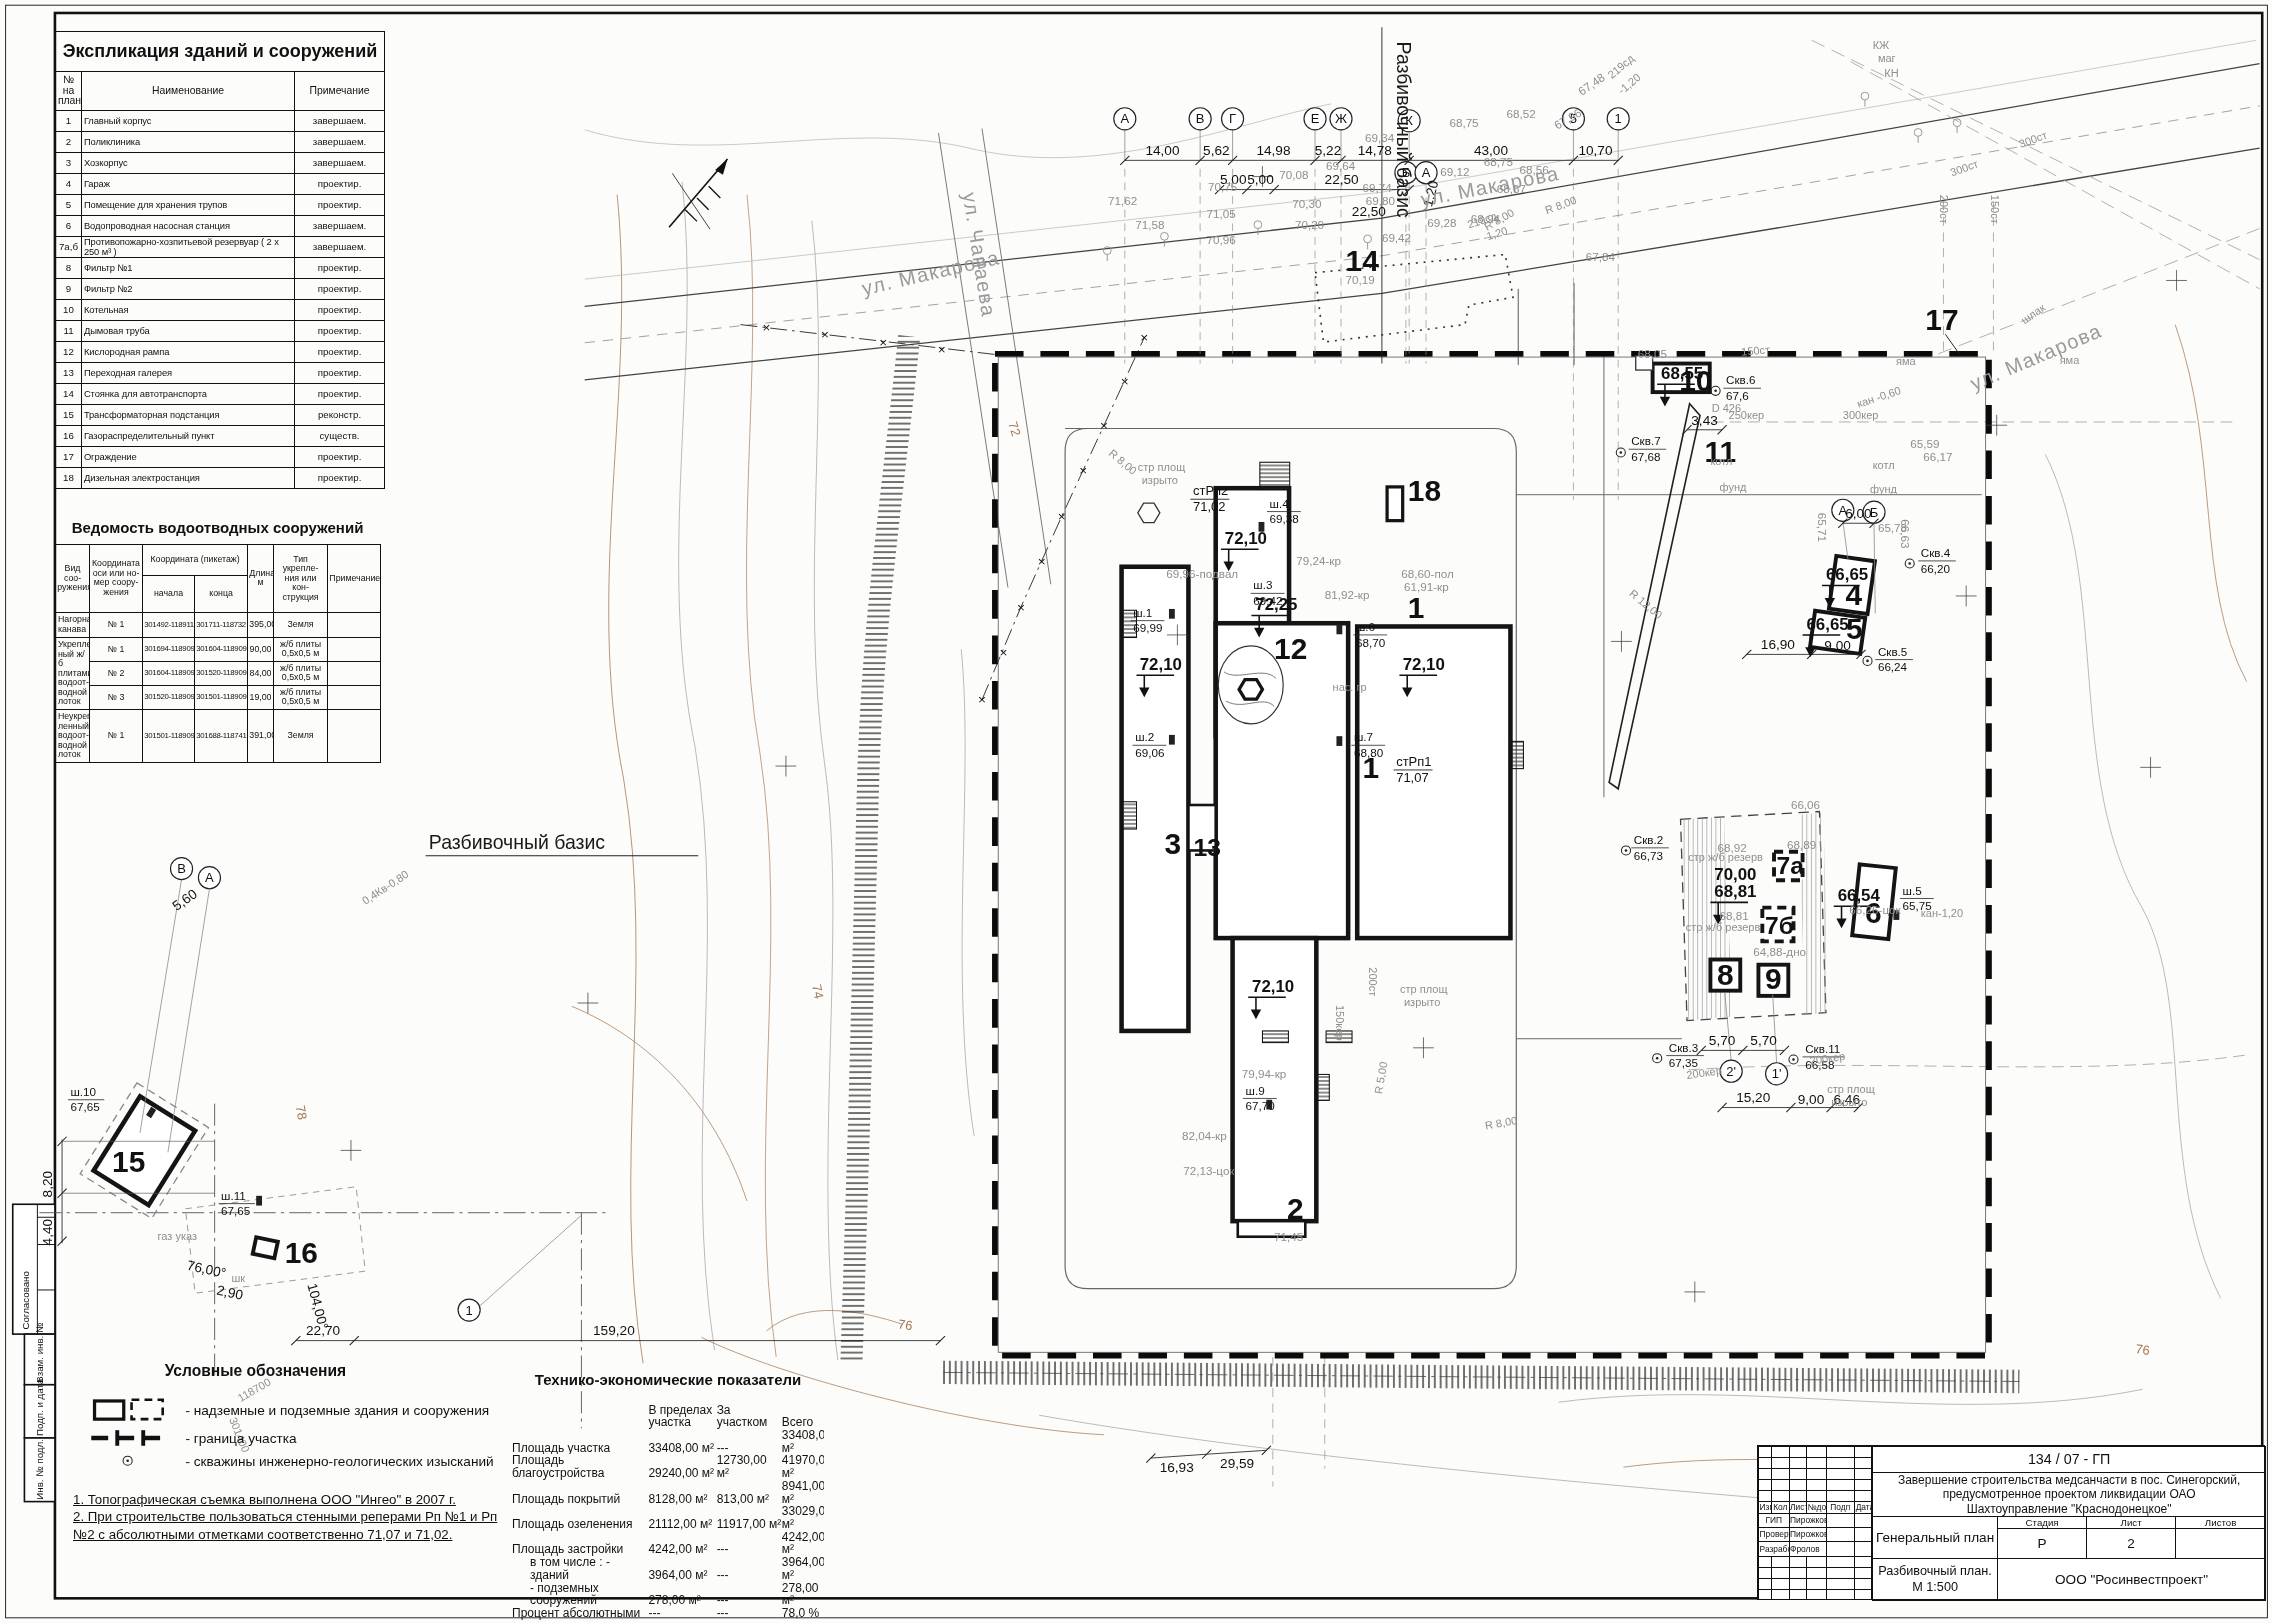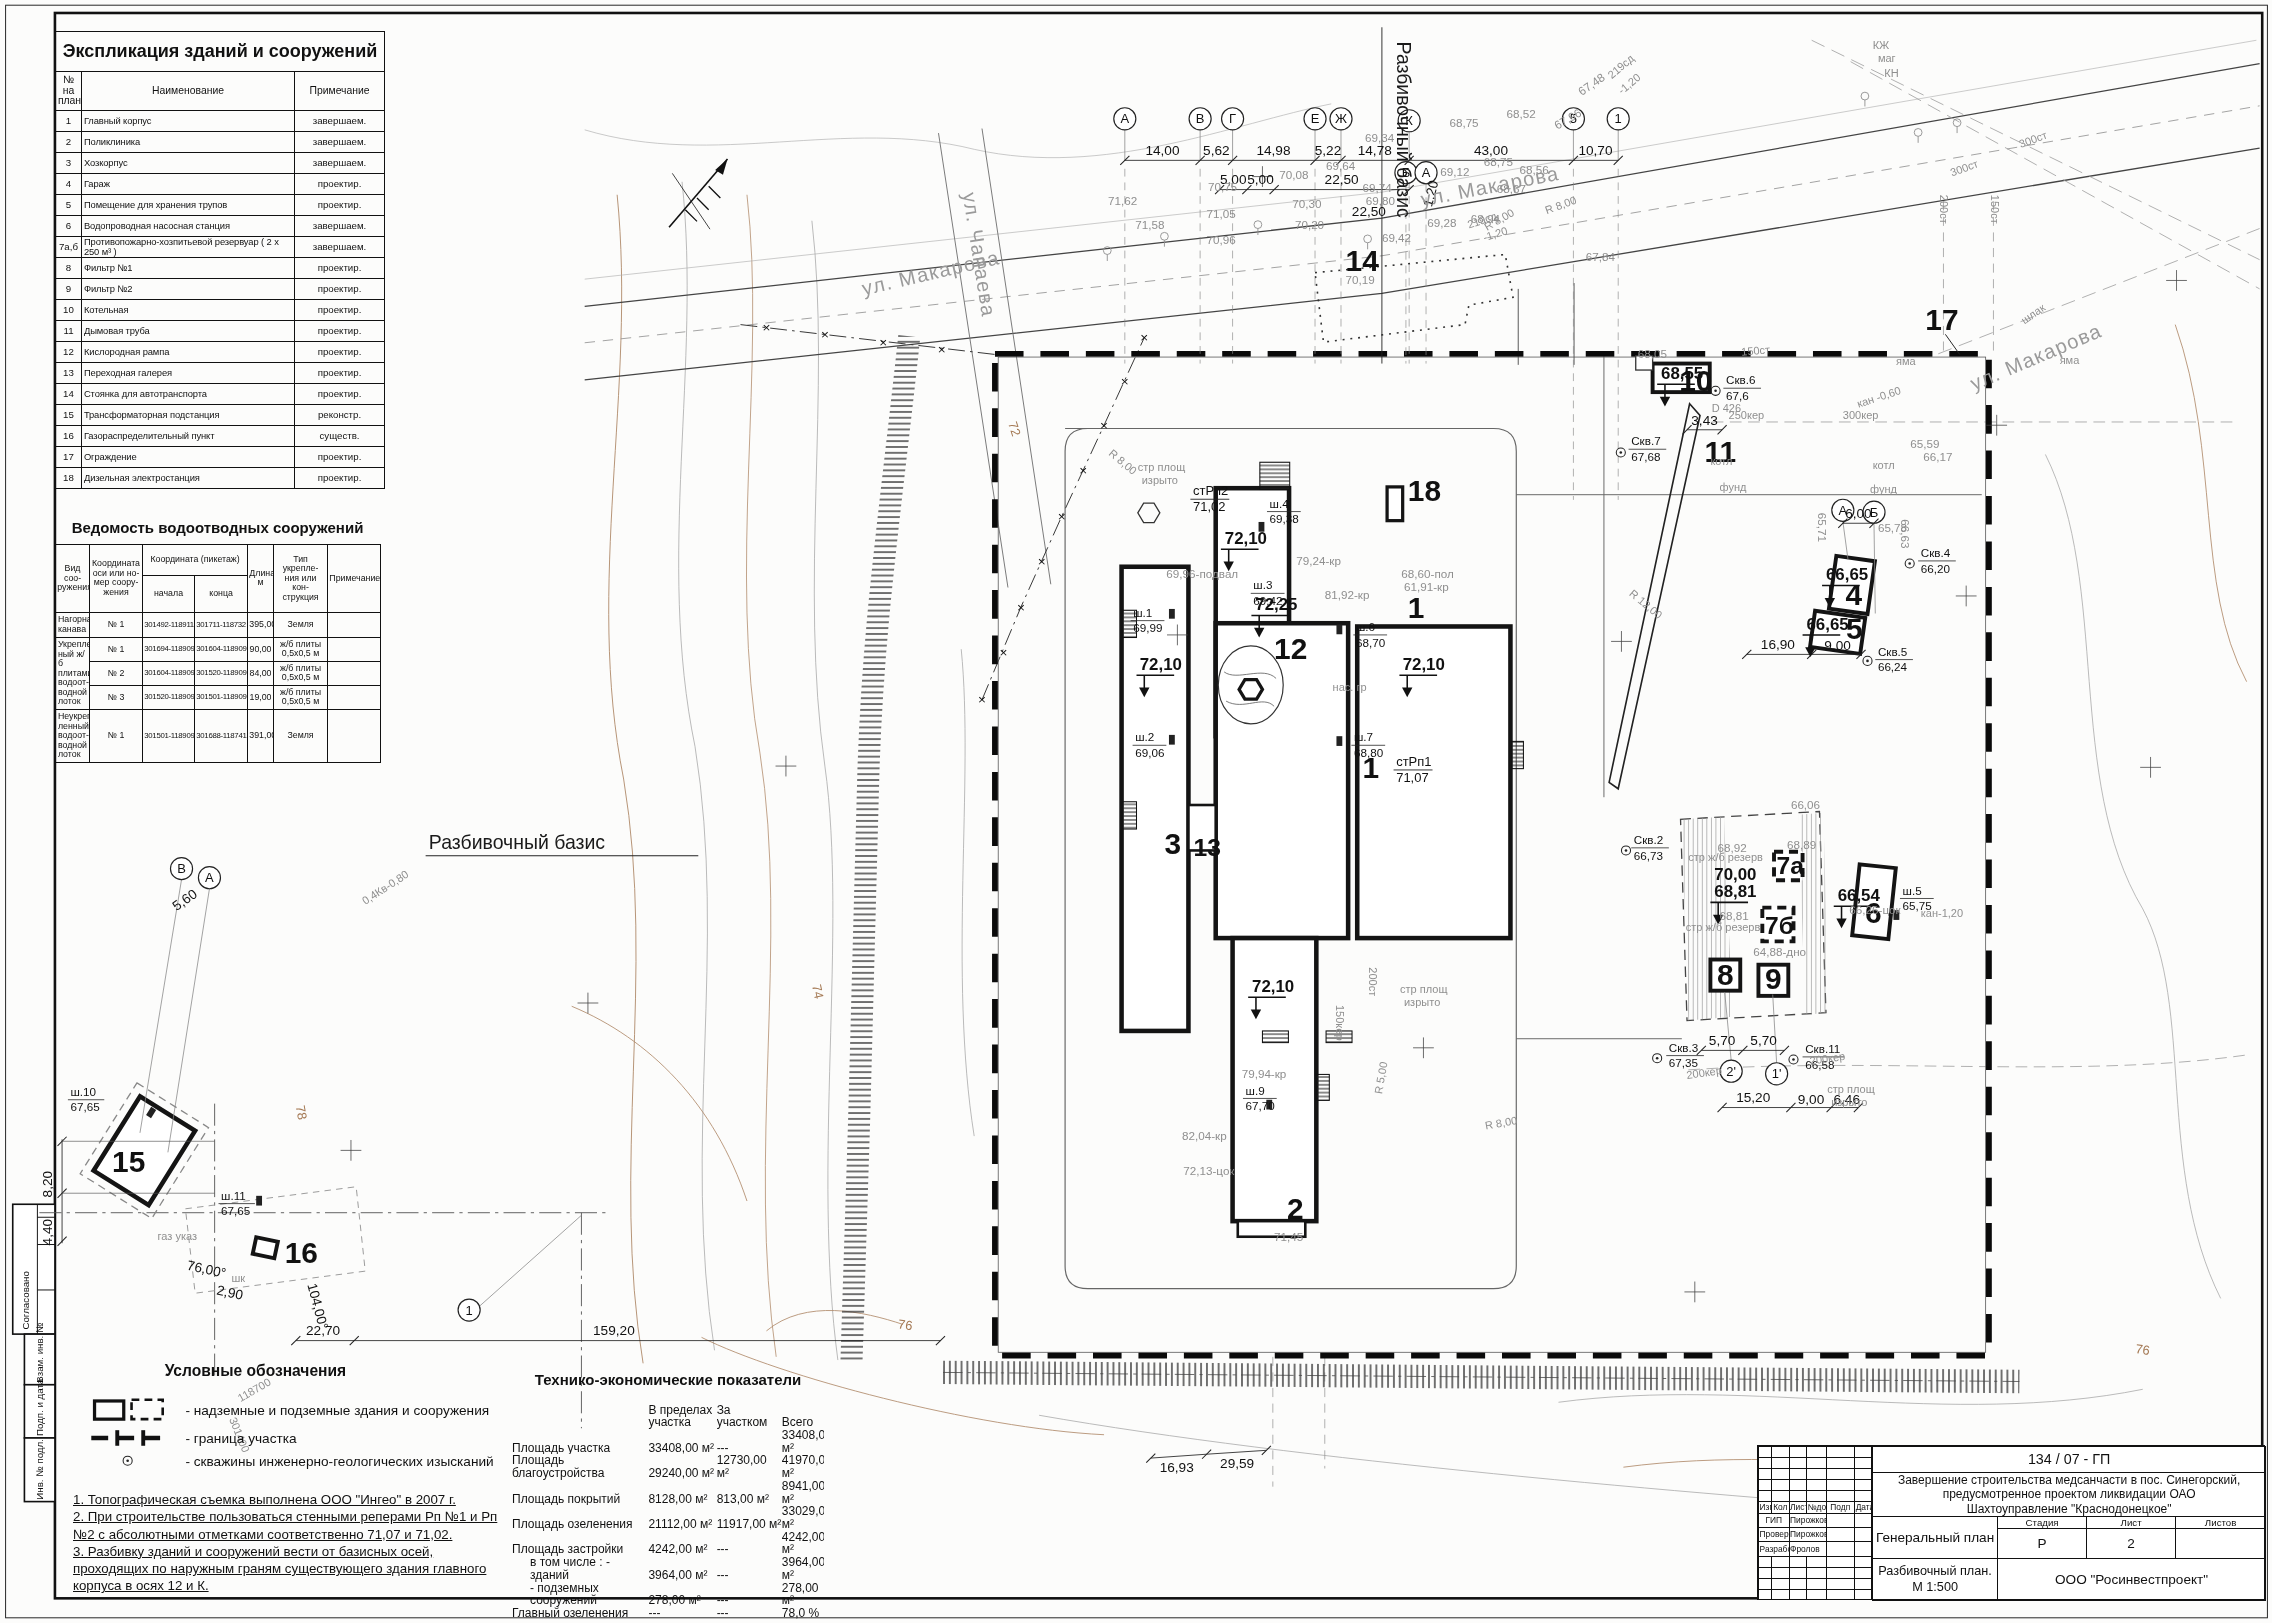--- a/index.html
+++ b/index.html
@@ -869,21 +869,20 @@
       <td>Земля</td>
             <td></td>
     </tr>
   </tbody>
       </table>
 </div>
 
 <div class="pos notes" style="left:73px;top:1491px;">
   <div>1. Топографическая съемка выполнена ООО "Ингео" в 2007 г.</div>
   <div>2. При строительстве пользоваться стенными реперами Рп №1 и Рп №2 с абсолютными отметками соответственно 71,07 и 71,02.</div>
-  <div>3. Разбивку зданий и сооружений вести от базисных осей, проходящих по наружным граням существующего здания главного корпуса в осях 12 и К.</div>
 </div>
 
 <div class="pos" style="left:512px;top:1371px;width:312px;">
   <div class="teptitle">Технико-экономические показатели</div>
   <table class="tep" style="width:312px;margin-top:9px;">
     <colgroup>
           <col style="width:136px">
           <col style="width:68px">
           <col style="width:65px">
           <col style="width:42px">
@@ -932,21 +931,21 @@
             <td>---</td>
             <td>3964,00 м²</td>
           </tr>
     <tr class="v">
             <td style="padding-left:18px">- подземных сооружений</td>
             <td>278,00 м²</td>
             <td>---</td>
             <td>278,00 м²</td>
           </tr>
     <tr class="v">
-            <td>Главный озеленения</td>
+            <td>Процент абсолютными</td>
             <td>---</td>
             <td>---</td>
             <td>78,0 %</td>
           </tr>
   </tbody>
       </table>
 </div>
 
 <div class="tb">
   <table class="tbl-l">

